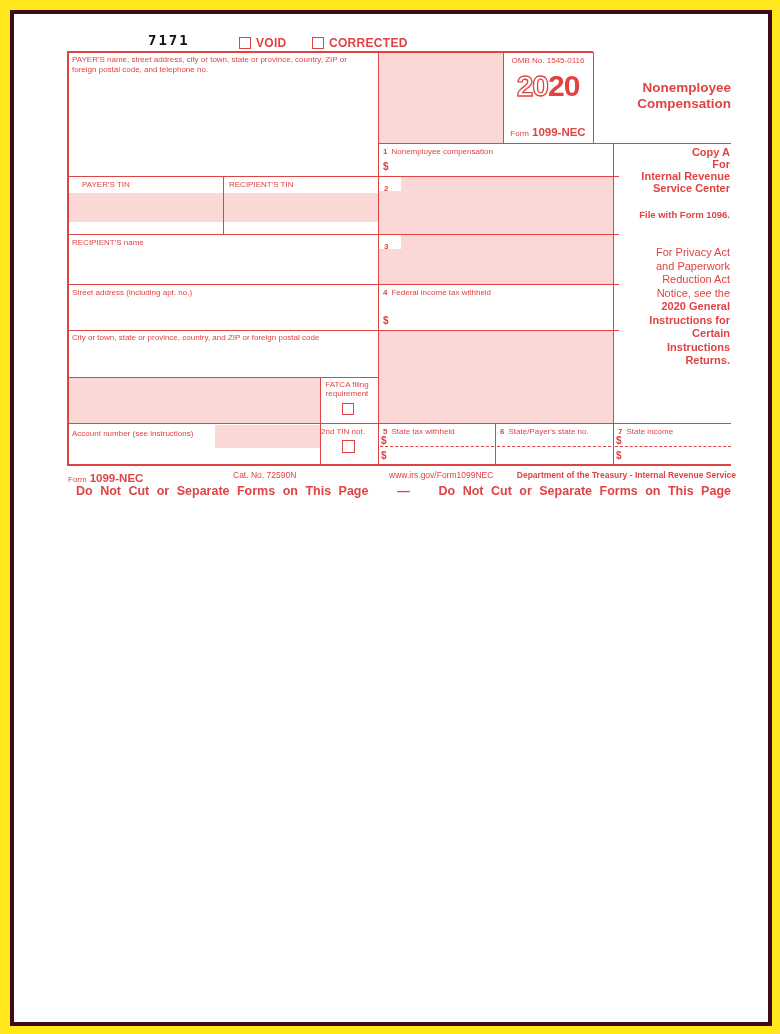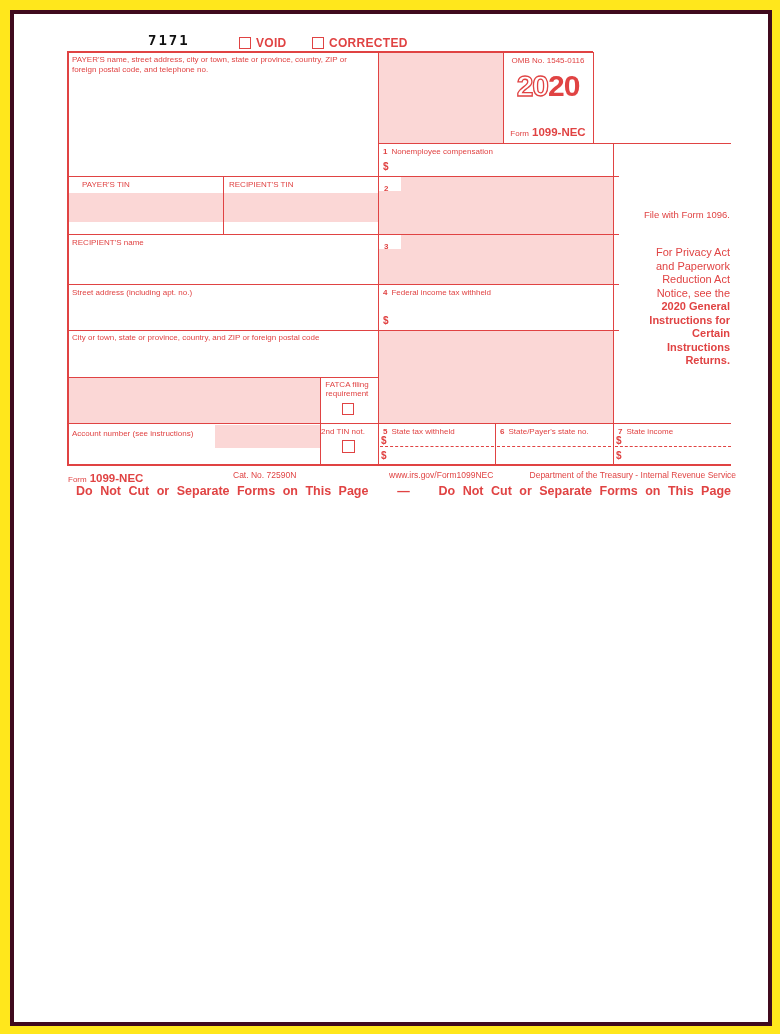--- a/index.html
+++ b/index.html
@@ -26,21 +26,21 @@
   .ckl{position:absolute;color:#e04343;font-size:12px;font-weight:bold;letter-spacing:.3px;}
   .ombbox{position:absolute;left:503px;top:52px;width:90px;height:91px;text-align:center;color:#e04343;}
   .omblabel{font-size:8px;margin-top:4px;}
   .year{font-size:30px;font-weight:bold;line-height:30px;margin-top:6px;letter-spacing:-1px;}
   .year-outline{color:#fff;-webkit-text-stroke:1.3px #e04343;}
   .ombform{position:absolute;bottom:3px;width:100%;}
   .formword{font-size:8px;}
   .formnum{font-size:11.5px;font-weight:bold;margin-left:3px;}
   .title{position:absolute;left:590px;top:80px;width:141px;text-align:right;color:#e04343;font-weight:bold;font-size:13.5px;line-height:16px;}
   .copya{position:absolute;left:613px;top:146px;width:117px;text-align:right;color:#e04343;font-weight:bold;font-size:11px;line-height:12px;}
-  .filewith{position:absolute;left:613px;top:209px;width:117px;text-align:right;color:#e04343;font-weight:normal;font-size:9.5px;}
+  .filewith{position:absolute;left:613px;top:209px;width:117px;text-align:right;color:#e04343;font-weight:bold;font-size:9.5px;}
   .privacy{position:absolute;left:605px;top:246px;width:125px;text-align:right;color:#e04343;font-size:11px;line-height:13.5px;}
   .privacy .b{font-weight:bold;}
   .smallbox{position:absolute;color:#e04343;font-size:8px;line-height:9px;text-align:center;}
   .foot-sm{position:absolute;color:#e04343;font-size:8.5px;}
   .foot-form{position:absolute;color:#e04343;}
   .cutline{position:absolute;left:68px;top:484px;width:663px;display:flex;justify-content:space-between;color:#e04343;font-weight:bold;font-size:12.5px;}
   .cutline span{word-spacing:4px;padding-left:8px;}
 </style>
 </head>
 <body>
@@ -90,20 +90,24 @@
 
   <div class="lbl" style="left:72px;top:55px;width:300px;">PAYER'S name, street address, city or town, state or province, country, ZIP or foreign postal code, and telephone no.</div>
   <div class="abs" style="left:68px;top:66px;width:310px;height:110px;"></div>
 
   <div class="ombbox">
     <div class="omblabel">OMB No. 1545-0116</div>
     <div class="year"><span class="year-outline">20</span><span>20</span></div>
     <div class="ombform"><span class="formword">Form</span><span class="formnum">1099-NEC</span></div>
   </div>
 
+  <div class="title">
+    <div>Nonemployee</div>
+    <div>Compensation</div>
+  </div>
 
   <div class="lbl" style="left:383px;top:147px;"><span class="bnum">1</span><span class="btext">Nonemployee compensation</span></div>
   <div class="dollar" style="left:383px;top:161px;">$</div>
   <div class="abs" style="left:395px;top:158px;width:215px;height:16px;"></div>
 
   <div class="lbl" style="left:74px;top:180px;padding-left:8px;">PAYER'S TIN</div>
   <div class="lbl" style="left:229px;top:180px;">RECIPIENT'S TIN</div>
 
   <div class="lbl" style="left:72px;top:238px;">RECIPIENT'S name</div>
   <div class="abs" style="left:68px;top:248px;width:310px;height:36px;"></div>
@@ -132,35 +136,41 @@
   <div class="abs" style="left:392px;top:432px;width:100px;height:30px;"></div>
 
   <div class="lbl" style="left:500px;top:427px;"><span class="bnum">6</span><span class="btext">State/Payer's state no.</span></div>
   <div class="abs" style="left:497px;top:432px;width:114px;height:30px;"></div>
 
   <div class="lbl" style="left:618px;top:427px;"><span class="bnum">7</span><span class="btext">State income</span></div>
   <div class="dollar" style="left:616px;top:435px;">$</div>
   <div class="dollar" style="left:616px;top:450px;">$</div>
   <div class="abs" style="left:628px;top:432px;width:100px;height:30px;"></div>
 
+  <div class="copya">
+    <div>Copy A</div>
+    <div>For</div>
+    <div>Internal Revenue</div>
+    <div>Service Center</div>
+  </div>
   <div class="filewith">File with Form 1096.</div>
   <div class="privacy">
     <div>For Privacy Act</div>
     <div>and Paperwork</div>
     <div>Reduction Act</div>
     <div>Notice, see the</div>
     <div class="b">2020 General</div>
     <div class="b">Instructions for</div>
     <div class="b">Certain</div>
     <div class="b">Instructions</div>
     <div class="b">Returns.</div>
   </div>
 
   <div class="foot-form" style="left:68px;top:468px;"><span class="formword">Form</span><span class="formnum">1099-NEC</span></div>
   <div class="foot-sm" style="left:233px;top:470px;">Cat. No. 72590N</div>
   <div class="foot-sm" style="left:389px;top:470px;">www.irs.gov/Form1099NEC</div>
-  <div class="foot-sm" style="left:500px;top:470px;width:236px;text-align:right;">Department of the Treasury - Internal Revenue Service</div>
+  <div class="foot-sm" style="left:500px;top:470px;width:236px;text-align:right;font-weight:bold;">Department of the Treasury - Internal Revenue Service</div>
   <div class="cutline">
     <span>Do Not Cut or Separate Forms on This Page</span>
     <span>—</span>
     <span>Do Not Cut or Separate Forms on This Page</span>
   </div>
 </div>
 
 </body></html>

